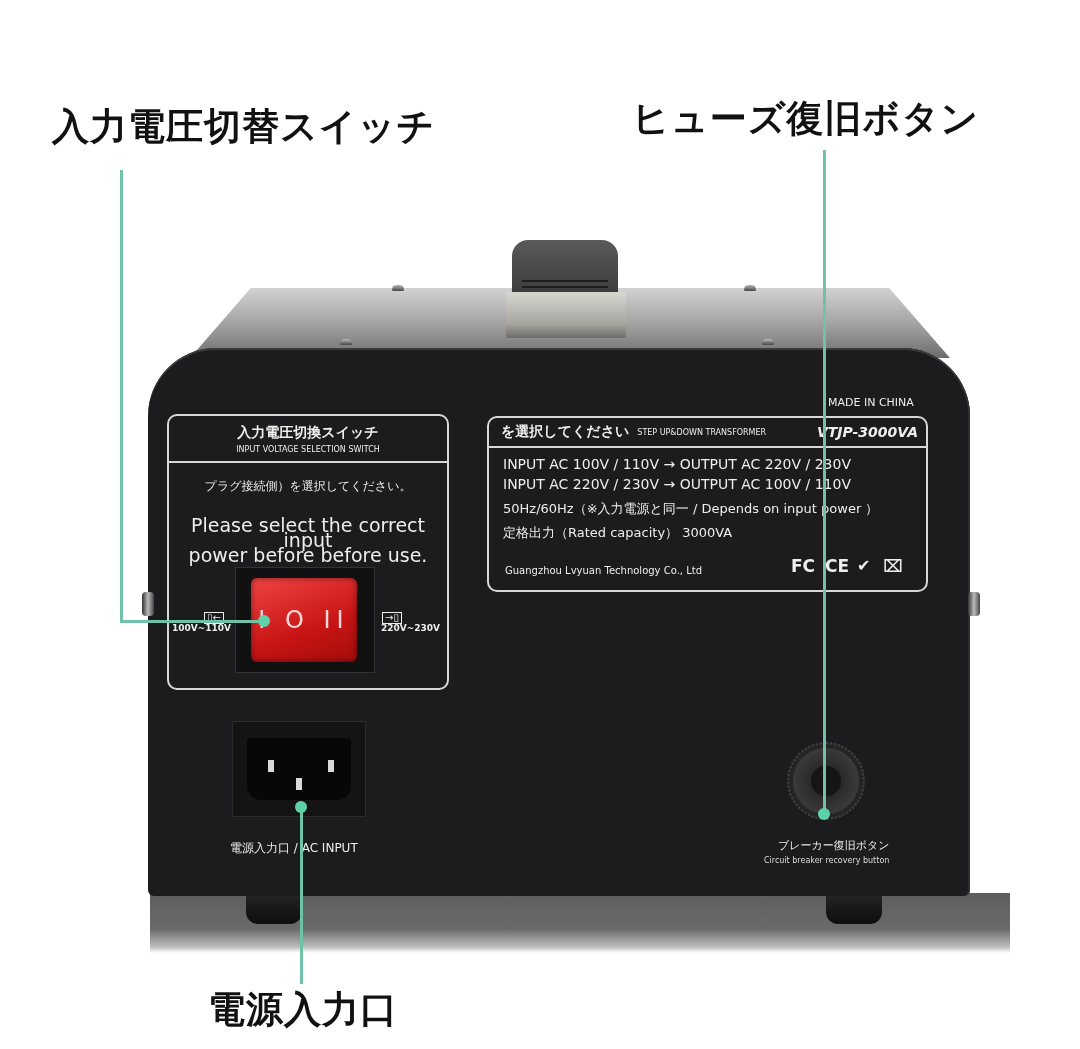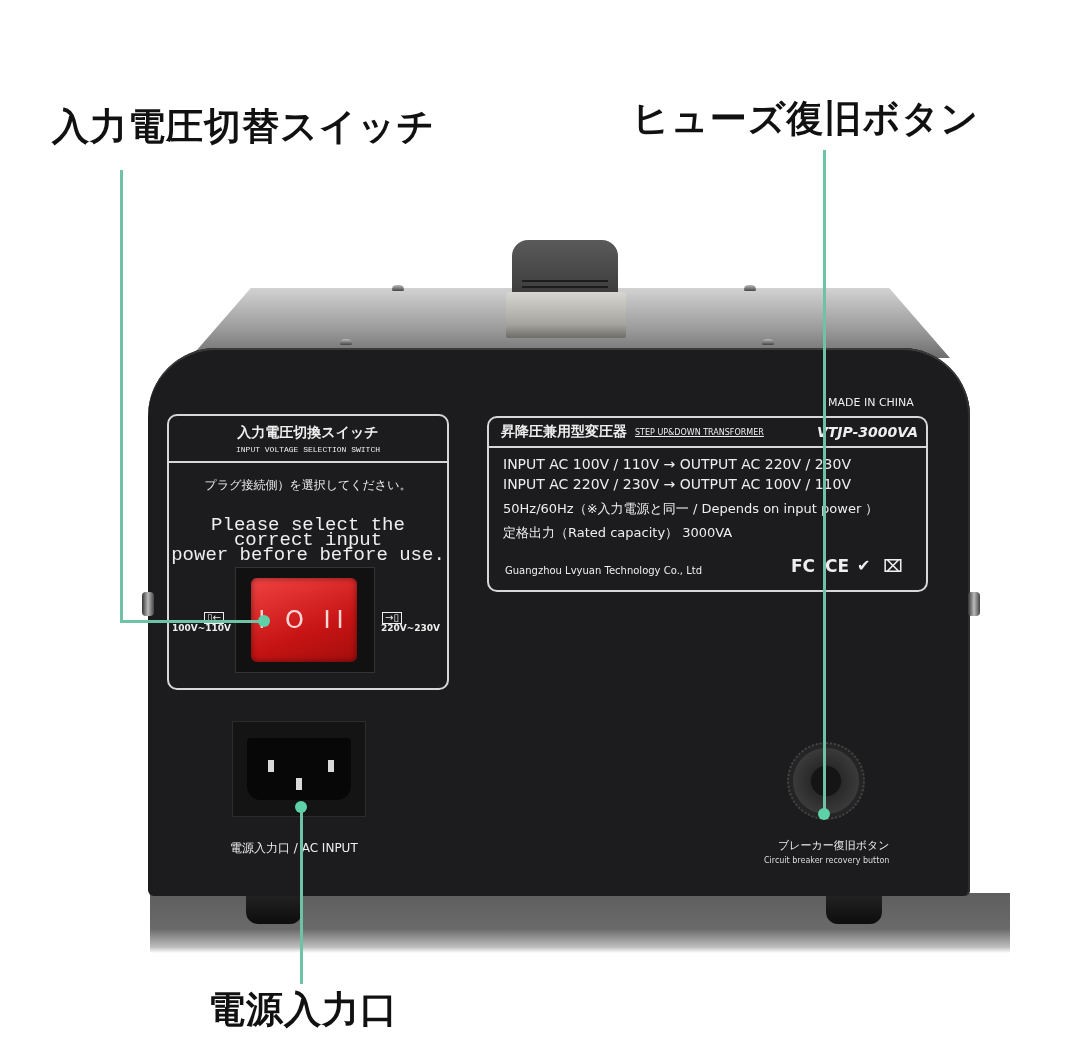--- a/index.html
+++ b/index.html
@@ -28,39 +28,39 @@
 
   .screw { width:12px; height:6px; border-radius:6px 6px 2px 2px; background:linear-gradient(#bbb,#444); }
 
   
   .device { left:148px; top:348px; width:822px; height:548px; background:#1c1c1e;
             border-radius:68px 68px 6px 6px; box-shadow: inset 0 2px 0 #3a3a3a, inset -2px 0 0 #2e2e2e; }
   .side-knob { width:12px; height:24px; border-radius:4px; background:linear-gradient(90deg,#333,#bbb,#444); }
 
   
   .panel { position:absolute; border:2px solid #d7d7d7; border-radius:10px; color:#eee; }
-  .sw-panel { left:167px; top:414px; width:278px; height:272px;font-family:Liberation Mono, monospace; }
+  .sw-panel { left:167px; top:414px; width:278px; height:272px; }
   .sw-title { position:absolute; left:0; right:0; top:8px; text-align:center; font-weight:bold; font-size:14px; }
   .sw-sub { position:absolute; left:0; right:0; top:29px; text-align:center; font-size:8px; }
   .sw-div { position:absolute; left:0; right:0; top:45px; height:2px; background:#d7d7d7; }
   .sw-jp { position:absolute; left:0; right:0; top:62px; text-align:center; font-size:12px; line-height:17px; }
   .sw-en { position:absolute; left:0; right:0; top:102px; text-align:center; font-size:19px; line-height:15px; }
 
   .rocker-bezel { left:235px; top:567px; width:138px; height:104px; background:#111; border:1px solid #333; }
   .rocker { left:251px; top:578px; width:106px; height:84px; background:linear-gradient(160deg,#f14444,#c81414 60%,#a40d0d);
             border-radius:6px; box-shadow:inset 0 0 6px rgba(0,0,0,.5);
             color:#ffd7d7; font-size:24px; display:flex; align-items:center; justify-content:center; letter-spacing:6px; }
   .vlabel { font-size:9px; color:#eee; font-weight:bold;margin-top:24px; }
   .vicon { font-size:10px; color:#eee; border:1px solid #eee; padding:0 2px; line-height:10px; }
 
   .spec-panel { left:487px; top:416px; width:437px; height:172px; border-top-right-radius:10px; }
   .made { left:828px; top:396px; font-size:11px; color:#eee; }
   .spec-head { position:absolute; left:0; right:0; top:0; height:28px; display:flex; align-items:center; padding-left:12px; gap:8px; }
   .spec-head .jp { font-weight:bold; font-size:14px; }
-  .spec-head .en { font-size:8px;text-decoration:underline; }
+  .spec-head .en { font-size:8px; }
   .spec-head .model { margin-left:auto; margin-right:8px; font-weight:bold; font-style:italic; font-size:14px; }
   .spec-div { position:absolute; left:0; right:0; top:28px; height:2px; background:#d7d7d7; }
   .spec-line { position:absolute; left:14px; font-size:14px; white-space:nowrap; }
   .spec-co { position:absolute; left:16px; top:147px; font-size:10px; }
   .cert { position:absolute; top:138px; font-weight:bold; font-size:17px; }
 
   .inlet-frame { left:232px; top:721px; width:132px; height:94px; background:#141414; border:1px solid #2c2c2c; }
   .inlet { left:247px; top:738px; width:104px; height:62px; background:#070707; border-radius:4px 4px 14px 14px; }
   .pin { width:6px; height:12px; background:#d9d9d9; }
   .inlet-label { left:230px; top:840px; font-size:12px; color:#eee; white-space:nowrap; }
@@ -119,21 +119,21 @@
 <div class="abs vicon" style="left:204px;top:612px">▯←</div>
 <div class="abs vlabel" style="left:381px;top:599px">220V~230V</div>
 <div class="abs vicon" style="left:382px;top:612px">→▯</div>
 
 <div class="abs rocker-bezel"></div>
 <div class="abs rocker">I O II</div>
 
 <div class="abs made">MADE IN CHINA</div>
 <div class="panel spec-panel">
   <div class="spec-head">
-    <span class="jp">昇降圧兼用型変圧器</span>
+    <span class="jp">を選択してください</span>
     <span class="en">STEP UP&amp;DOWN TRANSFORMER</span>
     <span class="model">VTJP-3000VA</span>
   </div>
   <div class="spec-div"></div>
   <div class="spec-line" style="top:38px">INPUT AC 100V / 110V  →  OUTPUT AC 220V / 230V</div>
   <div class="spec-line" style="top:58px">INPUT AC 220V / 230V  →  OUTPUT AC 100V / 110V</div>
   <div class="spec-line" style="top:82px;font-size:13px">50Hz/60Hz（※入力電源と同一 / Depends on input power ）</div>
   <div class="spec-line" style="top:106px;font-size:13px">定格出力（Rated capacity） 3000VA</div>
   <div class="spec-co">Guangzhou Lvyuan Technology Co., Ltd</div>
   <span class="cert" style="left:302px">FC</span>

